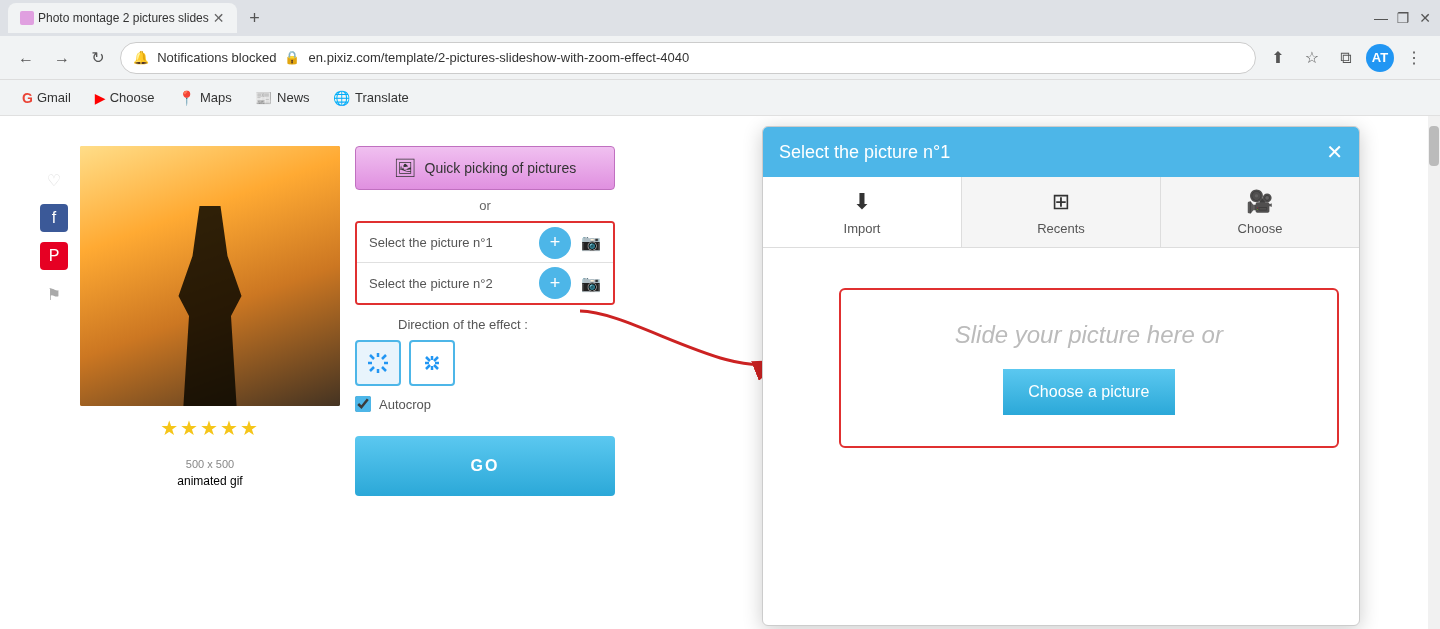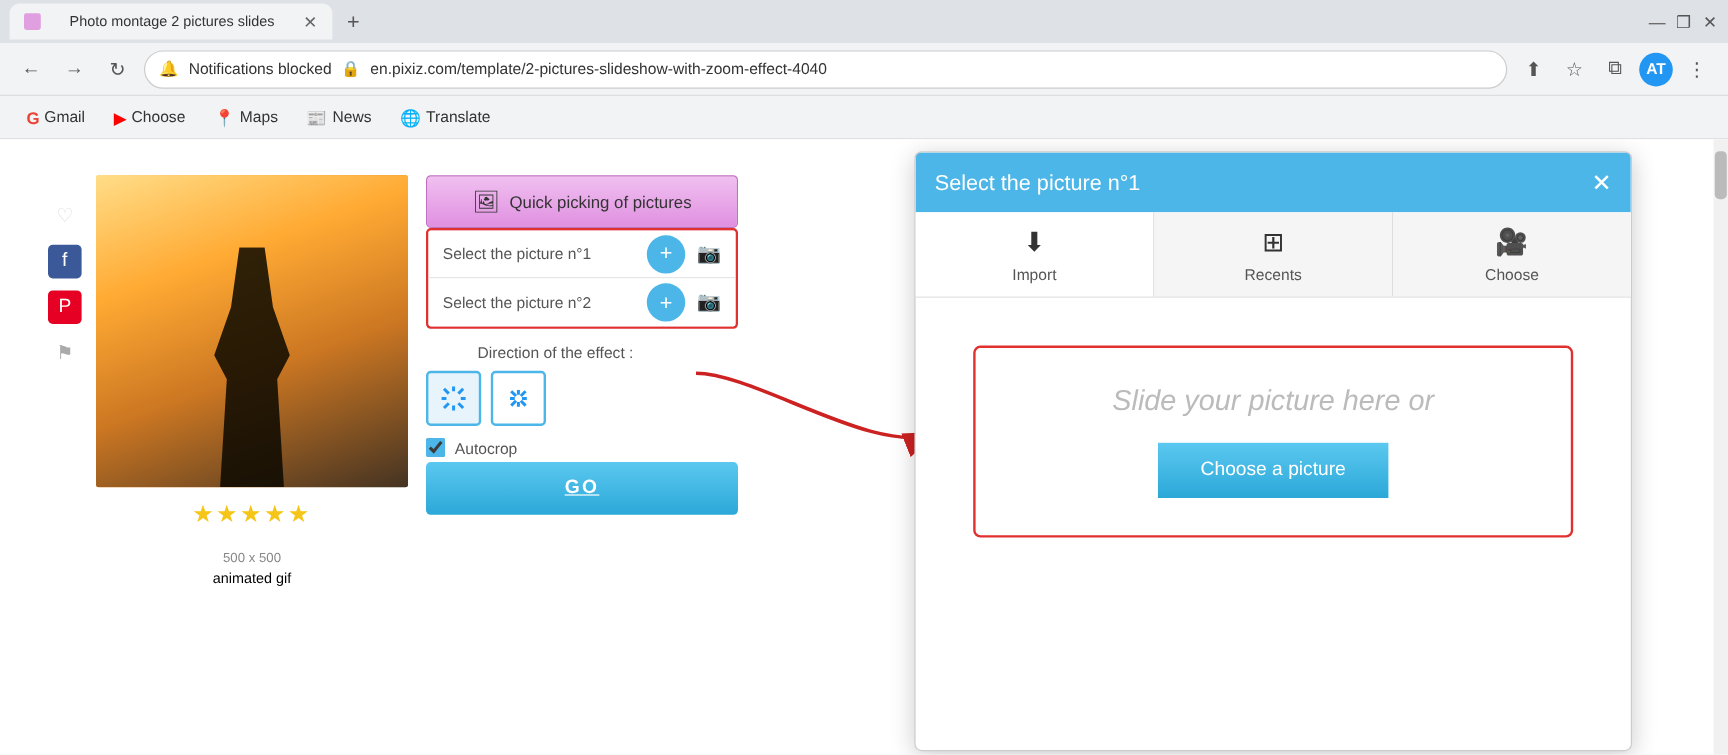--- a/index.html
+++ b/index.html
@@ -14,21 +14,21 @@
       padding: 0 8px;
       gap: 4px;
     }
     .tab {
       display: flex;
       align-items: center;
       background: #f1f3f4;
       border-radius: 8px 8px 0 0;
       padding: 0 12px;
       height: 30px;
-      gap: 24px;
+      gap: 4px;
       font-size: 12px;
       color: #333;
       min-width: 200px;
     }
     .tab-favicon {
       width: 14px; height: 14px;
       background: #e0a0e0;
       border-radius: 2px;
       display: inline-block;
     }
@@ -255,31 +255,30 @@
       margin-top: 10px;
     }
     .autocrop-checkbox {
       width: 16px; height: 16px;
       accent-color: #4db6e8;
     }
     .autocrop-label { font-size: 13px; color: #555; }
 
     .go-btn {
       width: 100%;
-      height: 44px;
+      height: 60px;
       background: linear-gradient(to bottom, #5bc8f0, #2ba8d8);
       border: none;
       border-radius: 4px;
       color: #fff;
       font-size: 16px;
       font-weight: bold;
       letter-spacing: 2px;
       cursor: pointer;
-      margin-top: 4px;
-      text-decoration: underline;
+      margin-top: 24px;
     }
 
     
     .dialog-overlay {
       position: absolute;
       left: 762px;
       top: 10px;
       width: 598px;
       height: 500px;
       background: #fff;
@@ -326,40 +325,40 @@
     }
     .dialog-tab:last-child { border-right: none; }
     .dialog-tab.active { background: #fff; }
     .dialog-tab:not(.active) { background: #f5f5f5; }
     .dialog-tab-icon { font-size: 22px; color: #333; }
 
     .dialog-body {
       padding: 40px 20px 20px;
       display: flex;
       flex-direction: column;
-      align-items: center;
+      align-items: flex-end;
     }
     .drop-area {
       width: 90%;
       height: 160px;
       border: 2px solid #e03030;
       border-radius: 6px;
       display: flex;
       flex-direction: column;
       align-items: center;
       justify-content: center;
       gap: 20px;
     }
     .drop-text {
       font-size: 24px;
       color: #bbb;
       font-style: italic;
     }
     .choose-pic-btn {
-      width: 192px;
+      width: 172px;
       height: 46px;
       background: linear-gradient(to bottom, #5bc8f0, #2ba8d8);
       border: none;
       border-radius: 0;
       color: #fff;
       font-size: 16px;
       cursor: pointer;
     }
 
     
@@ -470,20 +469,21 @@
     <div class="dimensions">500 x 500</div>
     <a class="animated-gif-link" href="#">animated gif</a>
   </div>
 
   <div class="controls-panel">
     <button class="quick-pick-btn">
       <span class="quick-pick-icon">🖼</span>
       <span>Quick picking of pictures</span>
     </button>
 
+    <div class="or-text">or</div>
 
     <div class="picture-select-group">
       <div class="picture-select-row">
         <span class="pic-label">Select the picture n°1</span>
         <div class="pic-add-btn">+</div>
         <div class="pic-cam-btn">📷</div>
       </div>
       <div class="picture-select-row">
         <span class="pic-label">Select the picture n°2</span>
         <div class="pic-add-btn">+</div>

